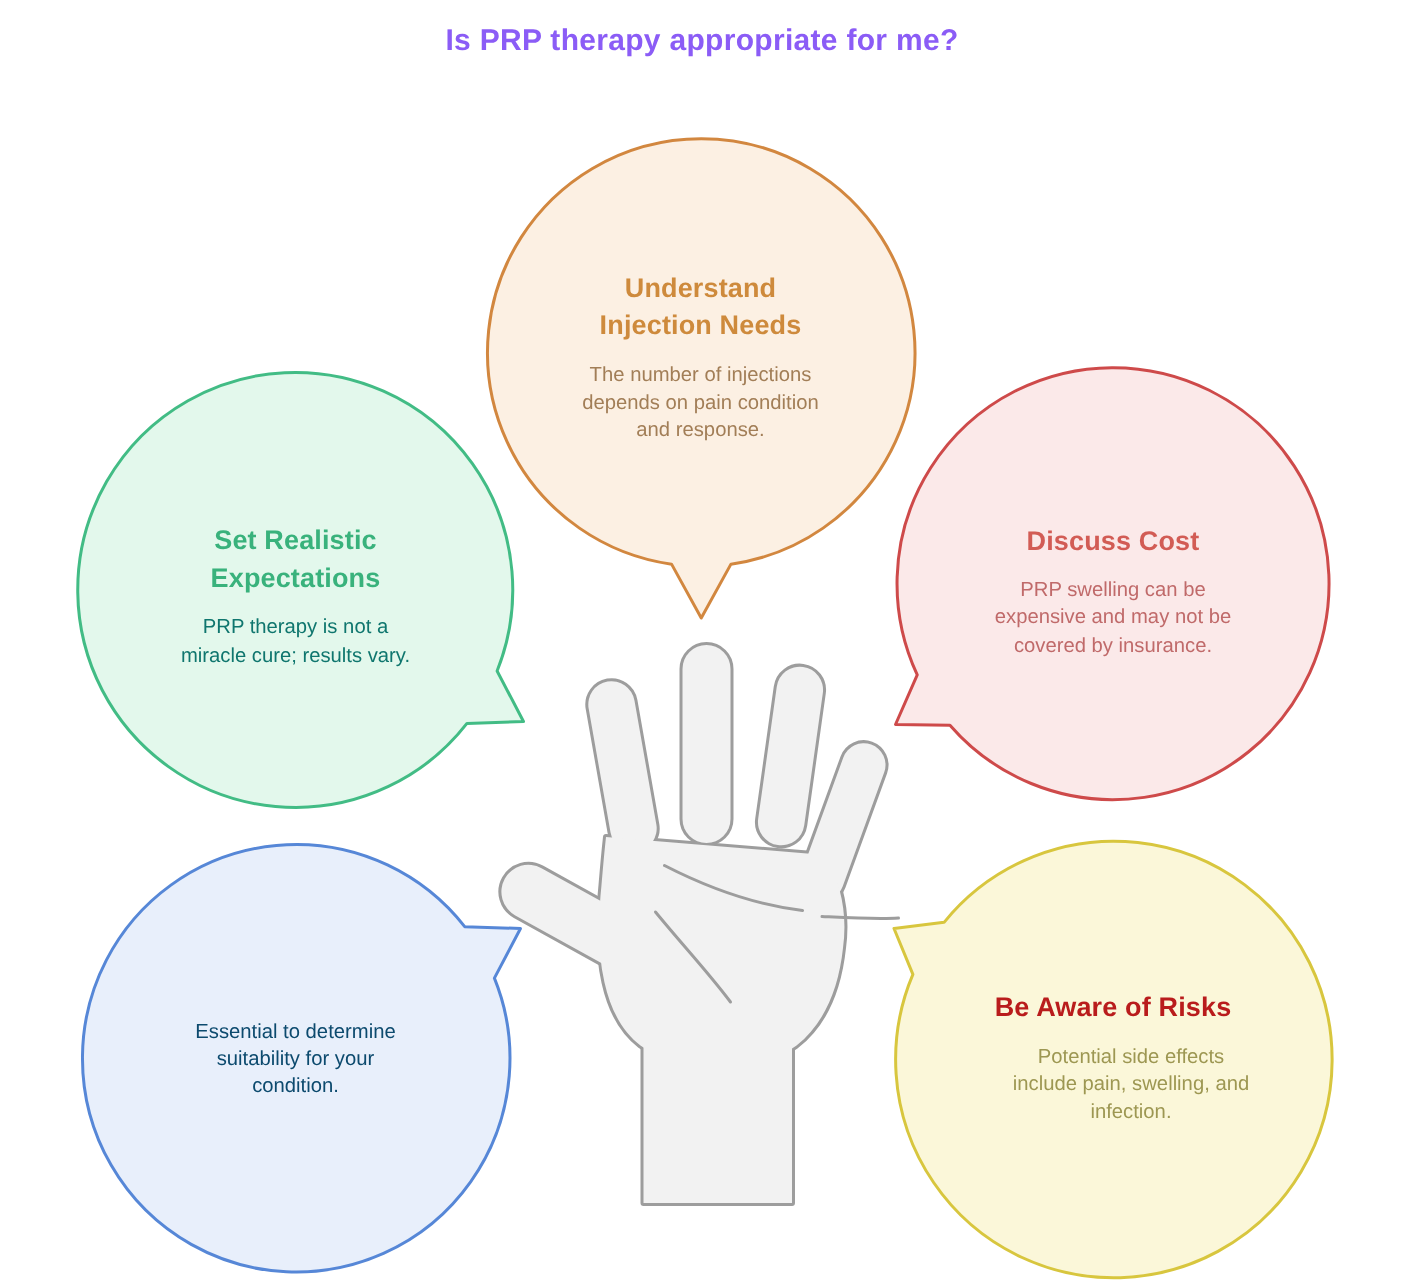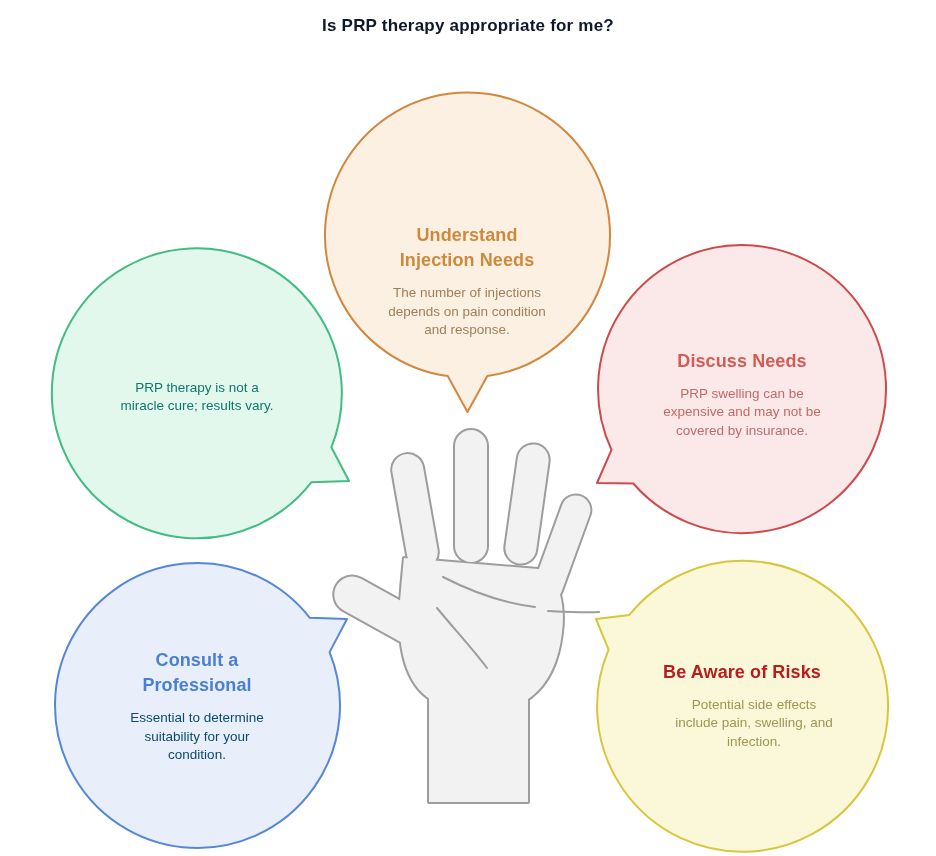--- a/index.html
+++ b/index.html
@@ -10,23 +10,23 @@
     background: #ffffff;
     overflow: hidden;
     font-family: "Liberation Sans", sans-serif;
   }
   .page-title {
     position: absolute;
     top: 16px;
     left: 0;
     width: 100%;
     text-align: center;
-    font-size: 17px;
+    font-size: 20px;
     font-weight: 700;
-    color: #0f172a;
+    color: #8b5cf6;
     letter-spacing: 0.2px;
   }
   .diagram-svg {
     position: absolute;
     top: 0; left: 0;
     width: 936px;
     height: 856px;
   }
   .bubble-shape { stroke-width: 2; stroke-linejoin: round; }
   .bubble-text {
@@ -43,21 +43,21 @@
     margin: 0 auto 11px auto;
     letter-spacing: 0.1px;
   }
   .bubble-body {
     font-size: 13.5px;
     font-weight: 400;
     line-height: 1.35;
     max-width: 158px;
     margin: 0 auto;
   }
-  .t-orange { left: 467px; top: 238px; margin-top: 43px; }
+  .t-orange { left: 467px; top: 238px; }
   .t-green  { left: 197px; top: 397px; }
   .t-red    { left: 742px; top: 394px; }
   .t-blue   { left: 197px; top: 706px; }
   .t-yellow { left: 742px; top: 705px; }
 </style>
 </head>
 <body>
 
 <div class="canvas">
 
@@ -92,30 +92,30 @@
       </g>
     </g>
   </svg>
 
   <div class="bubble-text t-orange">
     <div class="bubble-title" style="color: rgb(206, 138, 60);">Understand Injection Needs</div>
     <div class="bubble-body" style="color: rgb(162, 126, 87);">The number of injections depends on pain condition and response.</div>
   </div>
 
   <div class="bubble-text t-green">
+    <div class="bubble-title" style="color: rgb(57, 178, 124);">Set Realistic Expectations</div>
     <div class="bubble-body" style="color: #0f766e;">PRP therapy is not a miracle cure; results vary.</div>
   </div>
 
   <div class="bubble-text t-red">
-    <div class="bubble-title" style="color: rgb(210, 92, 85);">Discuss Needs</div>
+    <div class="bubble-title" style="color: rgb(210, 92, 85);">Discuss Cost</div>
     <div class="bubble-body" style="color: rgb(192, 106, 106);">PRP swelling can be expensive and may not be covered by insurance.</div>
   </div>
 
   <div class="bubble-text t-blue">
-    <div class="bubble-title" style="color: rgb(75, 128, 209);">Consult a Professional</div>
     <div class="bubble-body" style="color: #0c4a6e;">Essential to determine suitability for your condition.</div>
   </div>
 
   <div class="bubble-text t-yellow">
     <div class="bubble-title" style="color: #b91c1c;">Be Aware of Risks</div>
     <div class="bubble-body" style="color: rgb(157, 151, 82); margin-left: 43px;">Potential side effects include pain, swelling, and infection.</div>
   </div>
 
 </div>
 

